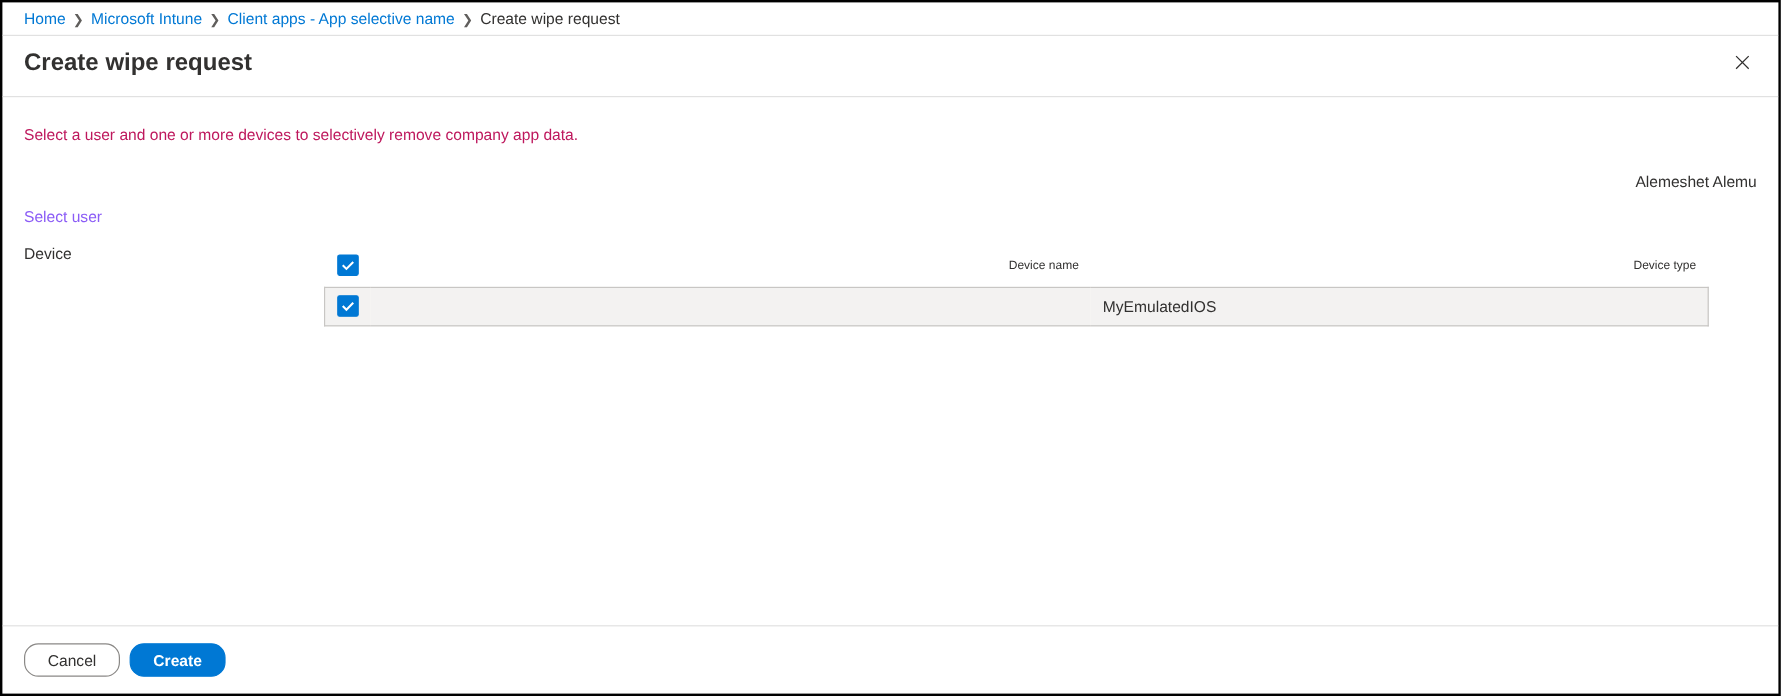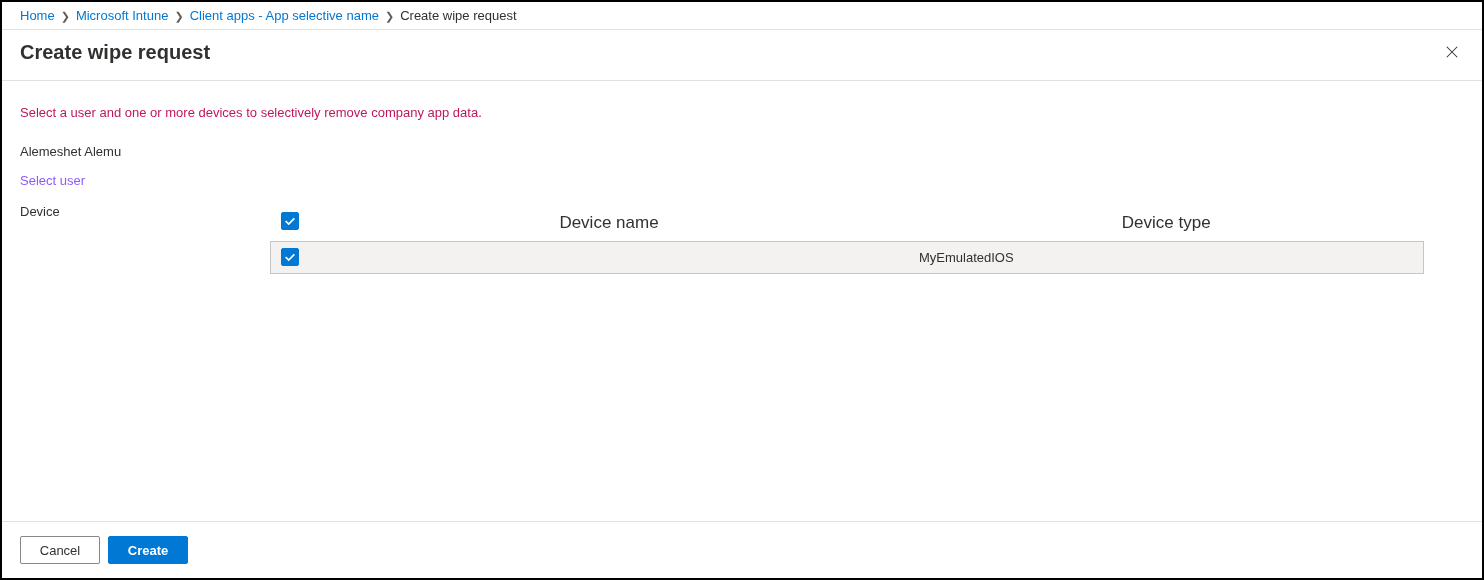--- a/index.html
+++ b/index.html
@@ -51,36 +51,36 @@
       margin-bottom: 16px;
       align-items: flex-start;
     }
     .field-label {
       width: 250px;
       flex-shrink: 0;
       font-size: 13px;
       color: #323130;
     }
     .field-value { flex: 1; }
-    .user-name { font-size: 13px; color: #323130; }
+    .user-name { font-size: 13px; color: #323130; text-align: right; }
     .select-user-link {
       color: #8b5cf6;
       cursor: pointer;
       margin-top: 14px;
       display: inline-block;
       font-size: 13px;
     }
     .device-table {
       width: 100%;
       border-collapse: collapse;
     }
     .device-table th {
-      text-align: center;
+      text-align: right;
       font-weight: 400;
-      font-size: 17px;
+      font-size: 10px;
       padding: 8px 10px;
       height: 32px;
     }
     .device-table td {
       font-size: 13px;
       padding: 6px 10px;
       height: 32px;
     }
     .device-table tbody tr {
       background: #f3f2f1;
@@ -104,21 +104,21 @@
       padding: 14px 18px;
       display: flex;
       gap: 8px;
     }
     .btn {
       min-width: 80px;
       height: 28px;
       padding: 0 16px;
       font-size: 13px;
       cursor: pointer;
-      border-radius: 2px;
+      border-radius: 12px;
       border: 1px solid #8a8886;
       background: #fff;
       color: #323130;
     }
     .btn-primary {
       background: #0078d4;
       border-color: #0078d4;
       color: #ffffff;
       font-weight: 700;
     }

